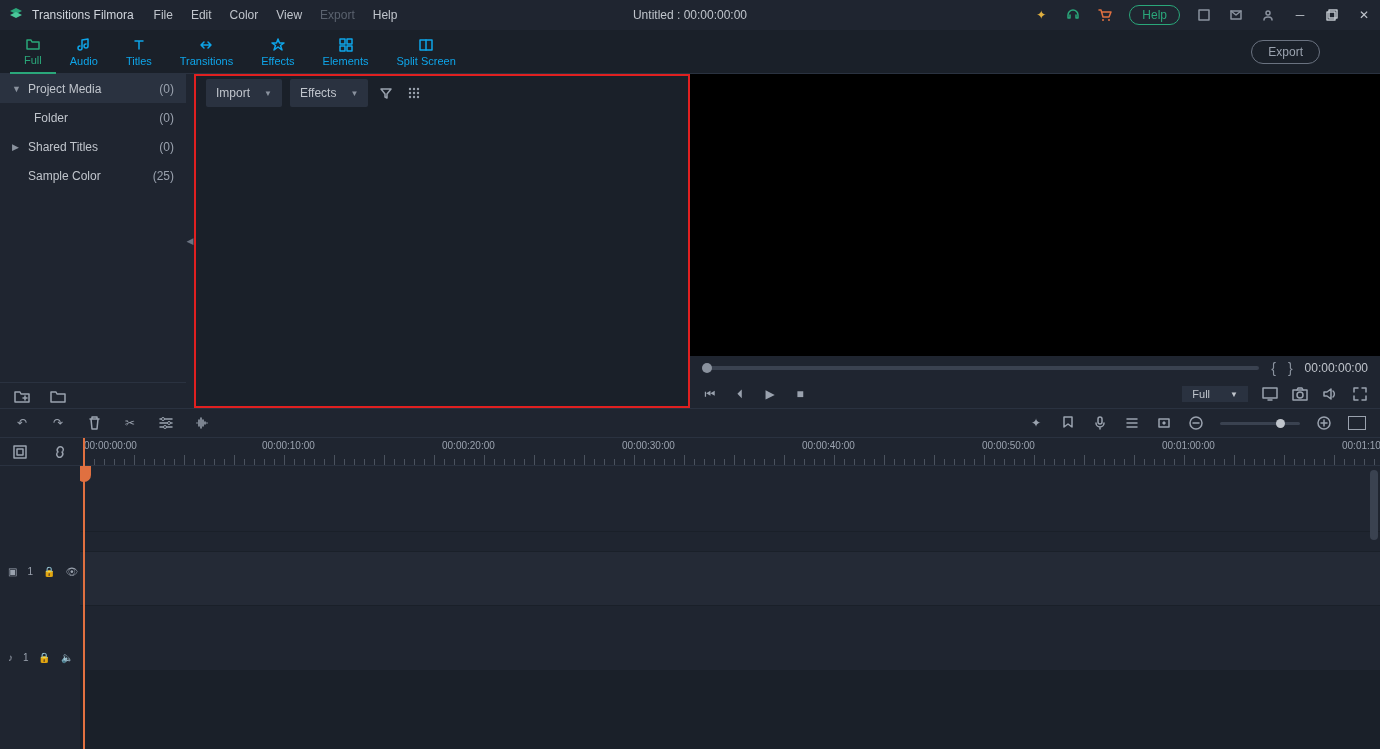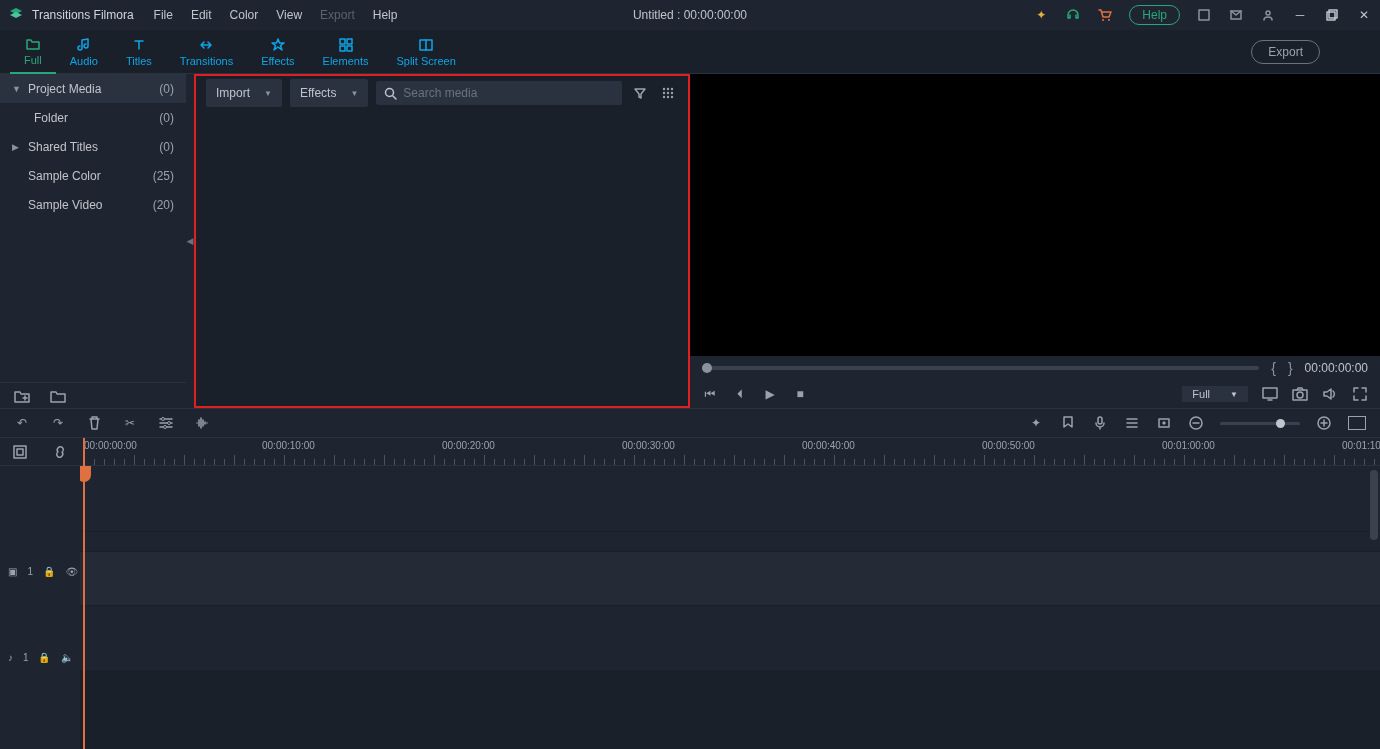--- a/index.html
+++ b/index.html
@@ -211,25 +211,20 @@
     <div class="side-item">
         <span class="arr">▶</span>
         <span class="lbl">Shared Titles</span>
         <span class="cnt">(0)</span>
       </div>
     <div class="side-item">
         <span class="noarr"></span>
         <span class="lbl">Sample Color</span>
         <span class="cnt">(25)</span>
       </div>
-    <div class="side-item">
-        <span class="noarr"></span>
-        <span class="lbl">Sample Video</span>
-        <span class="cnt">(20)</span>
-      </div>
     <div class="side-bottom">
       <span class="ticon" style="color:#9aa2ae">
           <svg width="16" height="14" viewBox="0 0 16 14">
             <path class="ic" d="M1 3h5l1 2h8v8H1z"></path>
             <path class="ic" d="M11 7v4M9 9h4"></path>
           </svg>
         </span>
       <span class="ticon" style="color:#9aa2ae">
           <svg width="16" height="14" viewBox="0 0 16 14">
             <path class="ic" d="M1 3h5l1 2h8v8H1z"></path>
@@ -242,27 +237,20 @@
   <div class="media-panel">
     <div class="media-toolbar">
       <div class="dropdown">
           <span>Import</span>
           <span class="chev">▼</span>
         </div>
       <div class="dropdown">
           <span>Effects</span>
           <span class="chev">▼</span>
         </div>
-      <div class="search">
-        <svg width="13" height="13" viewBox="0 0 13 13">
-            <circle class="ic" cx="5.5" cy="5.5" r="4"></circle>
-            <path class="ic" d="M9 9l3 3"></path>
-          </svg>
-        <input placeholder="Search media" style="">
-      </div>
       <div class="tool-icon">
           <svg width="14" height="14" viewBox="0 0 14 14">
             <path class="ic" d="M2 3h10L8 8v4l-2-1V8z"></path>
           </svg>
         </div>
       <div class="tool-icon">
           <svg width="14" height="14" viewBox="0 0 14 14">
             <circle cx="3" cy="3" r="1.2" fill="currentColor"></circle>
             <circle cx="7" cy="3" r="1.2" fill="currentColor"></circle>
             <circle cx="11" cy="3" r="1.2" fill="currentColor"></circle>

